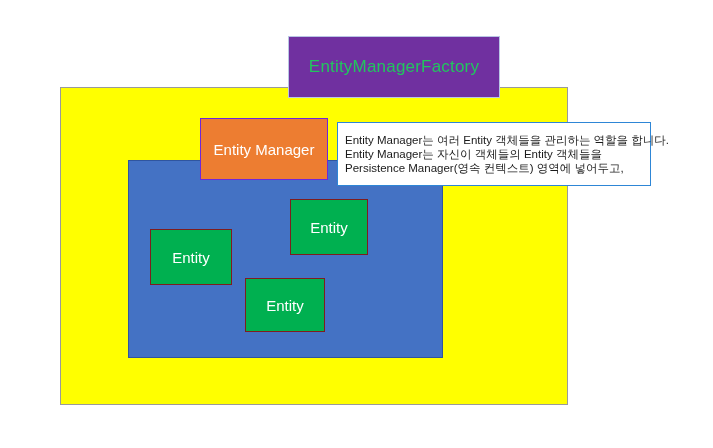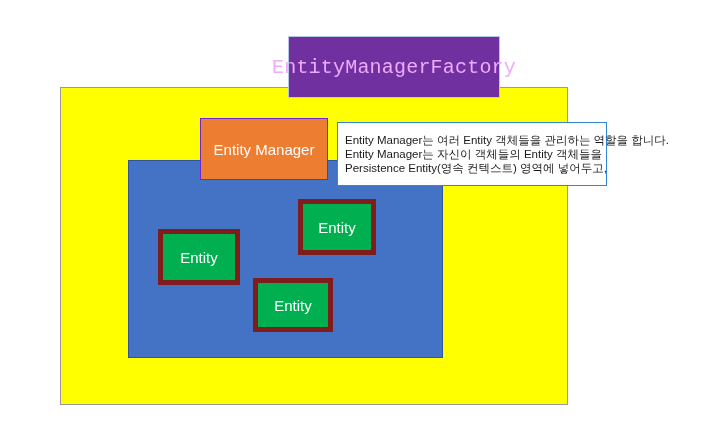--- a/index.html
+++ b/index.html
@@ -55,23 +55,23 @@
     top: 36px;
     width: 212px;
     height: 62px;
     background: #7030A0;
     border: 1px solid #b9c6e4;
     display: flex;
     align-items: center;
     justify-content: center;
   }
   .box-purple .label {
-    color: #f0abfc;
-    font-family: Liberation Mono, monospace;
-    font-size: 20px;
+    color: #22c55e;
+    font-family: Liberation Sans, sans-serif;
+    font-size: 17px;
     letter-spacing: 0.2px;
     white-space: nowrap;
   }
 
   
   .box-orange {
     left: 200px;
     top: 118px;
     width: 128px;
     height: 62px;
@@ -83,40 +83,39 @@
   }
   .box-orange .label {
     color: #ffffff;
     font-size: 15px;
     white-space: nowrap;
   }
 
   
   .box-green {
     background: #00B050;
-    border: 5px solid #7f1d1d;
+    border: 1px solid #7f1d1d;
     display: flex;
     align-items: center;
     justify-content: center;
-    margin-left: 8px;
   }
   .box-green .label {
     color: #ffffff;
     font-size: 15px;
     white-space: nowrap;
   }
   .entity-1 { left: 150px; top: 229px; width: 82px; height: 56px; }
   .entity-2 { left: 290px; top: 199px; width: 78px; height: 56px; }
   .entity-3 { left: 245px; top: 278px; width: 80px; height: 54px; }
 
   
   .callout {
     left: 337px;
     top: 122px;
-    width: 270px;
+    width: 314px;
     height: 64px;
     background: #ffffff;
     border: 1px solid #2E86D6;
     padding: 4px 6px 4px 7px;
     display: flex;
     flex-direction: column;
     justify-content: center;
   }
   .callout .line {
     color: #1a1a1a;
@@ -150,16 +149,16 @@
     <span class="label">Entity Manager</span>
   </div>
 
   <div class="shape box-purple">
     <span class="label">EntityManagerFactory</span>
   </div>
 
   <div class="shape callout">
     <div class="line">Entity Manager는 여러 Entity 객체들을 관리하는 역할을 합니다.</div>
     <div class="line">Entity Manager는 자신이 객체들의 Entity 객체들을</div>
-    <div class="line">Persistence Entity(영속 컨텍스트) 영역에 넣어두고,</div>
+    <div class="line">Persistence Manager(영속 컨텍스트) 영역에 넣어두고,</div>
   </div>
 
 </div>
 
 </body></html>

